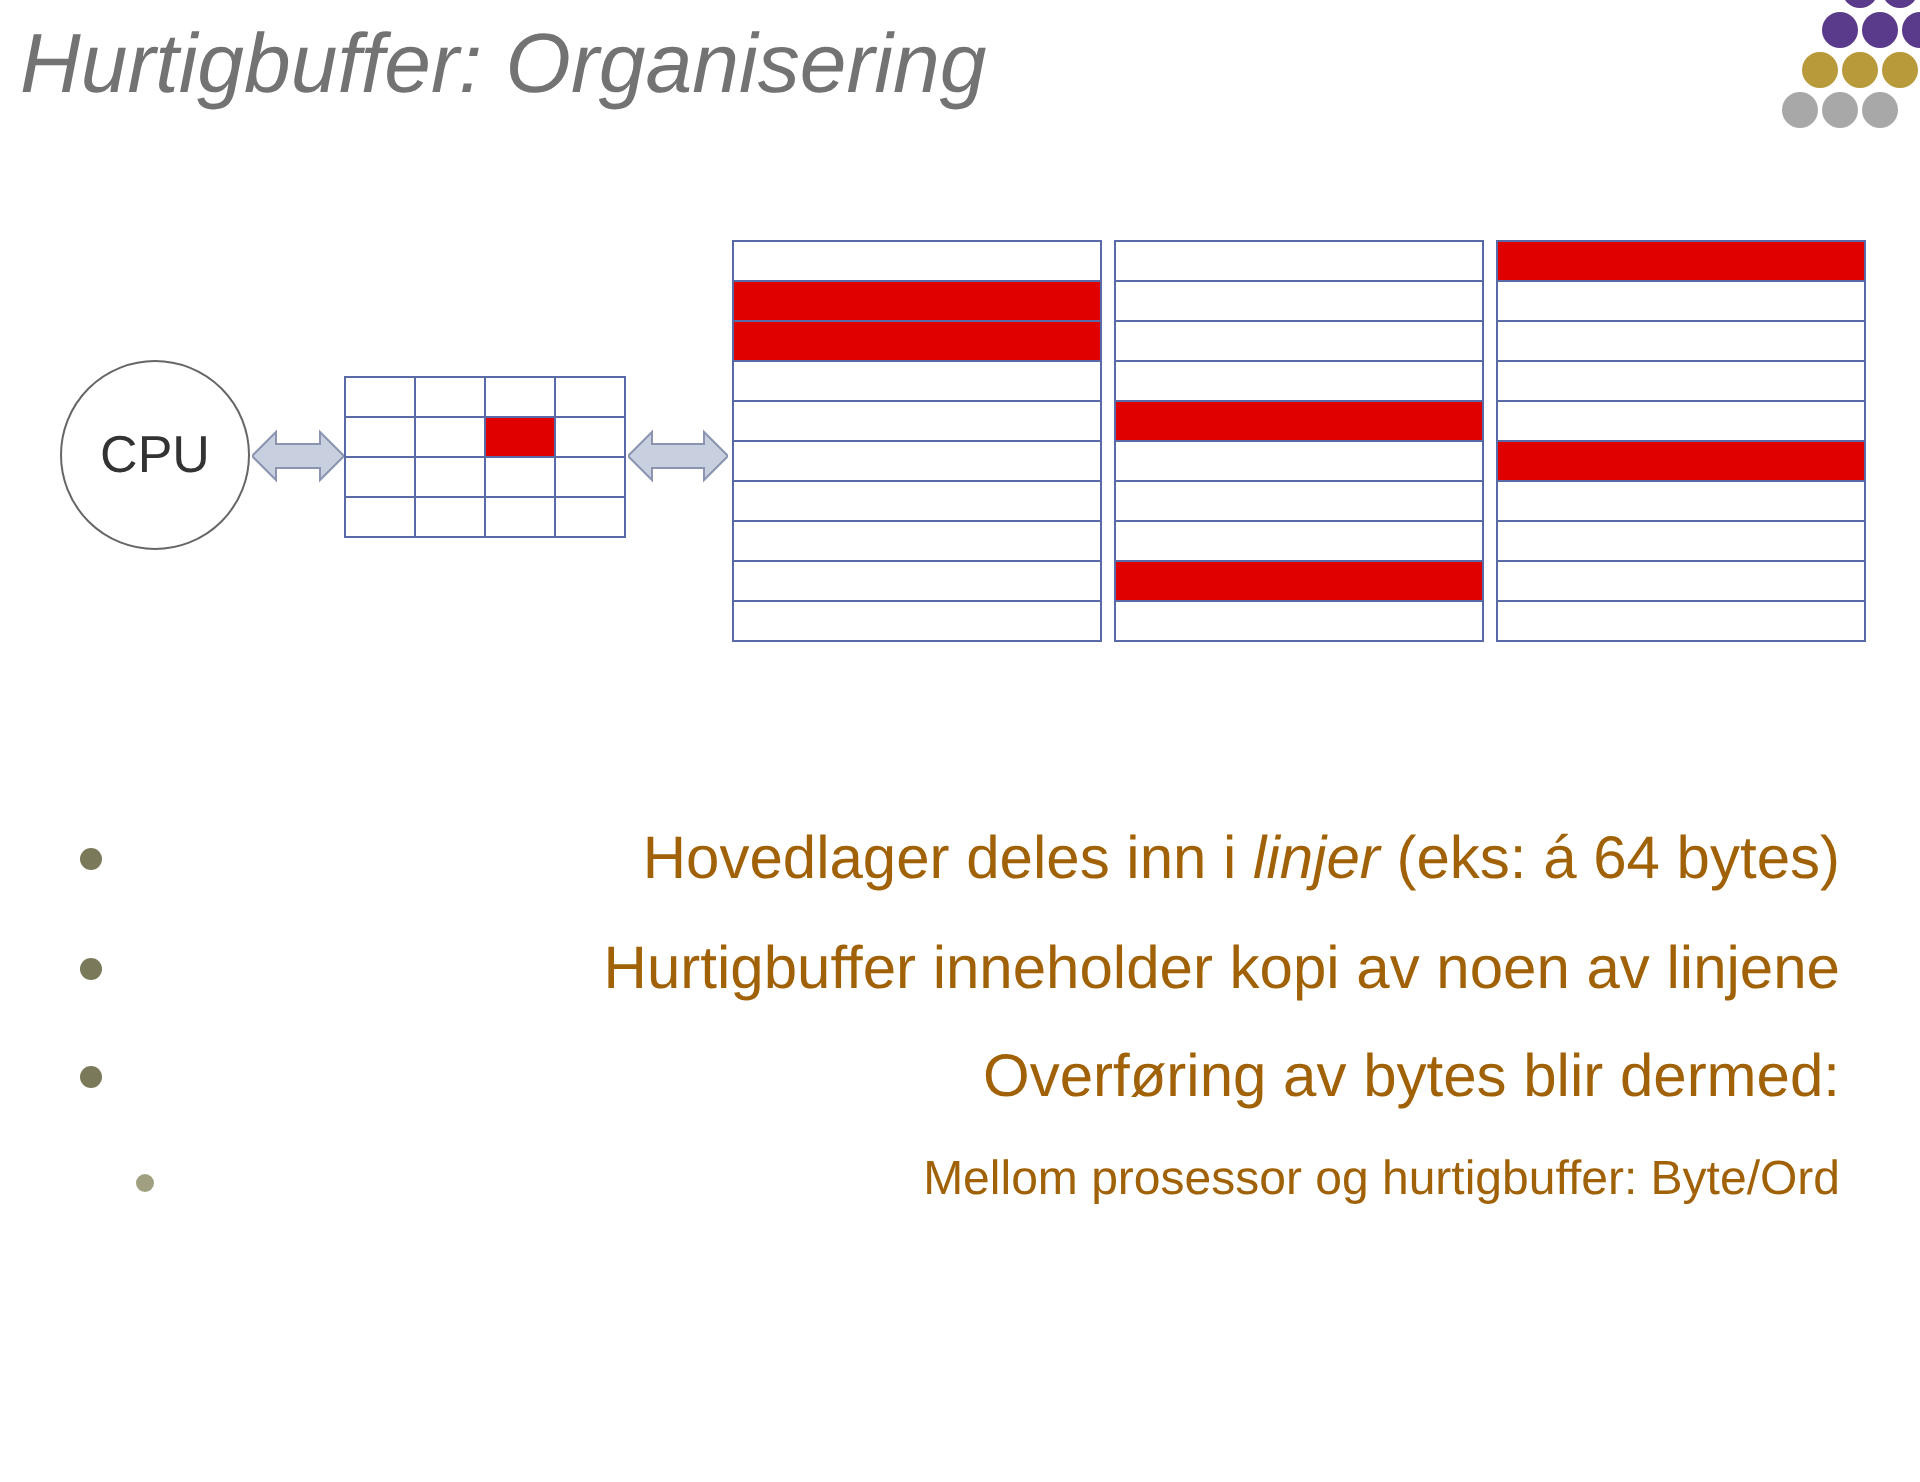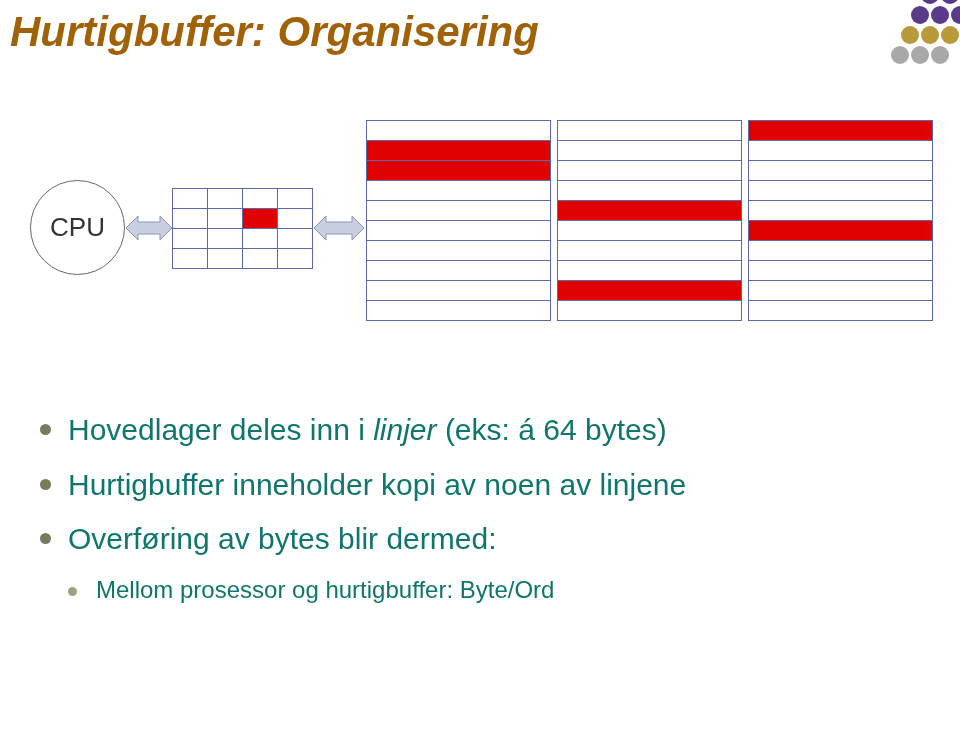--- a/index.html
+++ b/index.html
@@ -11,22 +11,22 @@
       font-family: Verdana, Geneva, sans-serif;
       background: #fff;
       position: relative;
       overflow: hidden;
     }
     .title {
       position: absolute;
       top: 8px;
       left: 10px;
       font-size: 42px;
-      font-weight: bold;
-      color: #a16207;
+      font-weight: normal;
+      color: #737373;
       font-style: italic;
     }
     .logo-dots {
       position: absolute;
       top: 0;
       right: 0;
     }
     .diagram-area {
       position: absolute;
       top: 120px;
@@ -88,22 +88,23 @@
     }
     .memory-row.filled {
       background: #e00000;
     }
     .bullet-list {
       position: absolute;
       top: 410px;
       left: 40px;
       width: 880px;
       font-size: 30px;
-      color: #0f766e;
+      color: #a16207;
       line-height: 1.35;
+      text-align: right;
     }
     .bullet-item {
       position: relative;
       padding-left: 28px;
       margin-bottom: 14px;
     }
     .bullet-dot {
       position: absolute;
       left: 0;
       top: 14px;

